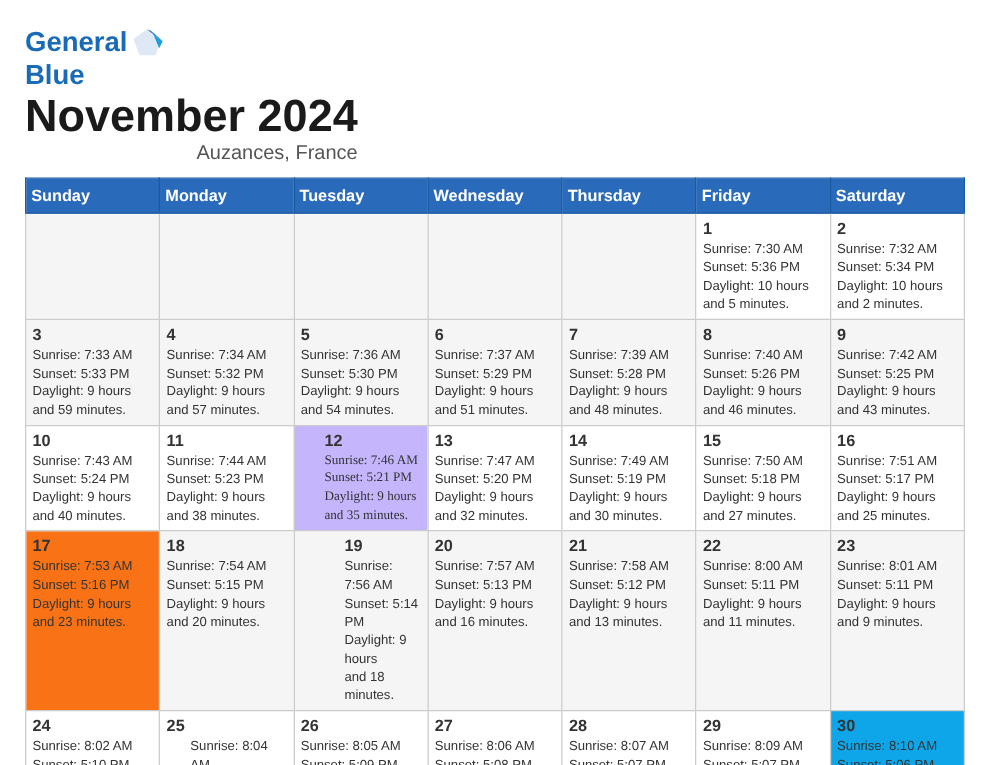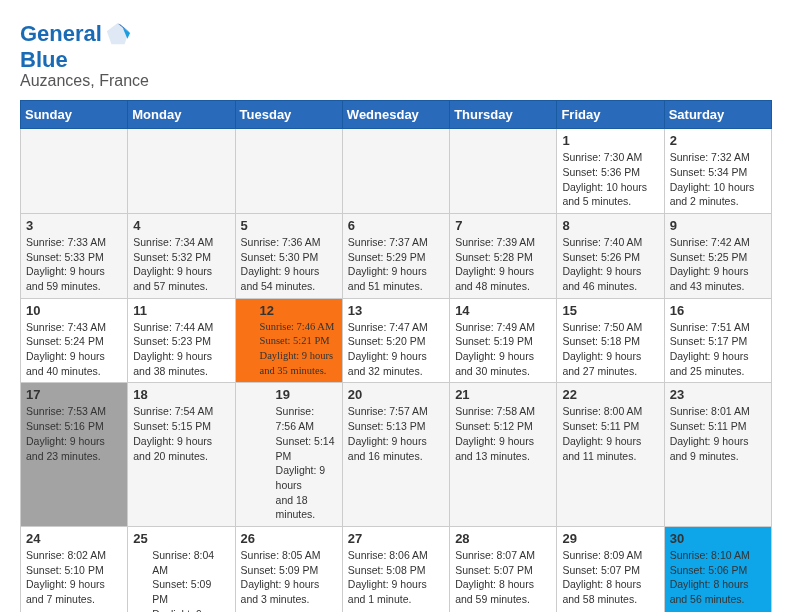--- a/index.html
+++ b/index.html
@@ -100,20 +100,21 @@
           <polygon points="15,3 27,12 22,26 8,26 3,12" fill="#2a6aba" opacity="0.15"></polygon>
           <polygon points="18,5 28,14 20,8" fill="#2a6aba"></polygon>
           <polygon points="20,8 28,14 25,20" fill="#1a9ee0"></polygon>
           <polygon points="15,4 20,8 18,5" fill="#2a6aba"></polygon>
         </svg>
       </div>
       <div class="logo-text"><span>Blue</span></div>
     </div>
   </div>
   <div class="title-area">
+    <div class="month-title">November 2024</div>
     <div class="location">Auzances, France</div>
   </div>
 </div>
 
 <table>
   <thead>
     <tr>
     <th>Sunday</th>
         <th>Monday</th>
         <th>Tuesday</th>
@@ -204,21 +205,21 @@
 Daylight: 9 hours
 and 40 minutes.</div>
         </td>
         <td style="background: rgb(255, 255, 255);">
           <div class="day-num">11</div>
           <div class="day-info" style="white-space: pre-line;">Sunrise: 7:44 AM
 Sunset: 5:23 PM
 Daylight: 9 hours
 and 38 minutes.</div>
         </td>
-        <td style="background: #f97316; padding-left: 24px;">
+        <td style="background: #c4b5fd; padding-left: 24px;">
           <div class="day-num">12</div>
           <div class="day-info" style="white-space: pre-line; font-family: Liberation Serif, serif;">Sunrise: 7:46 AM
 Sunset: 5:21 PM
 Daylight: 9 hours
 and 35 minutes.</div>
         </td>
         <td style="background: rgb(255, 255, 255);">
           <div class="day-num">13</div>
           <div class="day-info" style="white-space: pre-line;">Sunrise: 7:47 AM
 Sunset: 5:20 PM
@@ -241,21 +242,21 @@
         </td>
         <td style="background: rgb(255, 255, 255);">
           <div class="day-num">16</div>
           <div class="day-info" style="white-space: pre-line;">Sunrise: 7:51 AM
 Sunset: 5:17 PM
 Daylight: 9 hours
 and 25 minutes.</div>
         </td>
       </tr>
       <tr>
-        <td style="background: #a3a3a3;">
+        <td style="background: #f97316;">
           <div class="day-num">17</div>
           <div class="day-info" style="white-space: pre-line;">Sunrise: 7:53 AM
 Sunset: 5:16 PM
 Daylight: 9 hours
 and 23 minutes.</div>
         </td>
         <td style="background: rgb(245, 245, 245);">
           <div class="day-num">18</div>
           <div class="day-info" style="white-space: pre-line;">Sunrise: 7:54 AM
 Sunset: 5:15 PM

